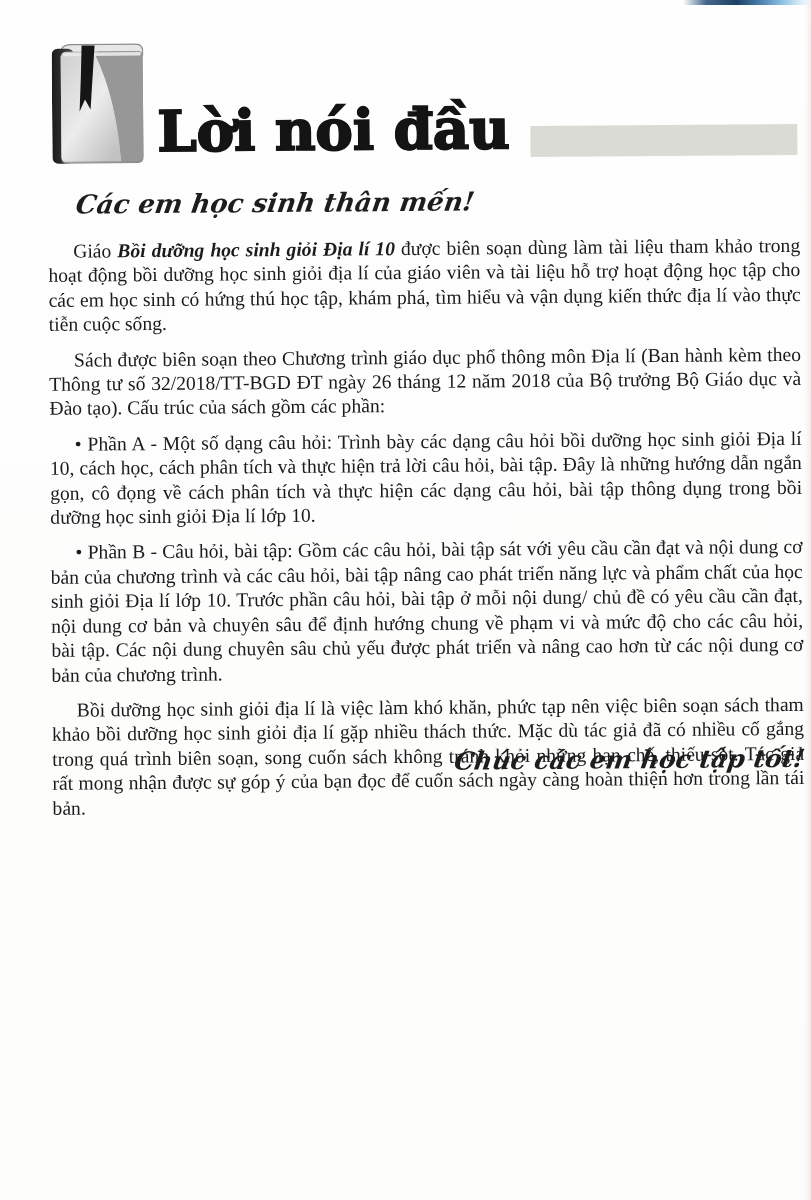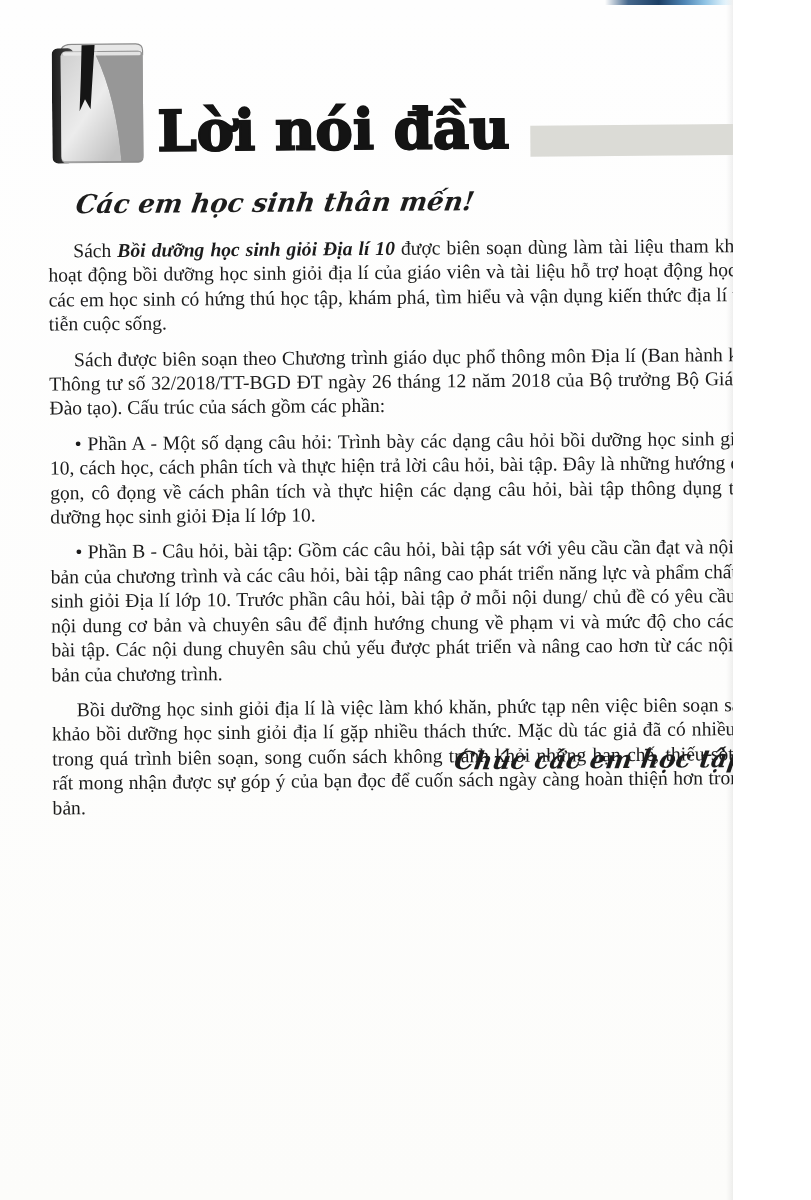--- a/index.html
+++ b/index.html
@@ -1,17 +1,17 @@
 <!DOCTYPE html>
 <html><head>
 <meta charset="utf-8">
 <style>
   html, body { margin:0; padding:0; background:#ffffff; }
   .page {
-    position:relative; width:733px; height:1200px; overflow:hidden;
+    position:relative; width:811px; height:1200px; overflow:hidden;
     background:linear-gradient(180deg,#fefefe 0%, #fdfdfc 60%, #fcfcfa 100%);
     font-family:"Liberation Serif", serif; color:#1b1b1b;
   }
   .edge-right {
     position:absolute; top:0; right:0; width:7px; height:100%;
     background:linear-gradient(90deg, rgba(0,0,0,0) 0%, rgba(0,0,0,0.06) 100%);
   }
   .scan-sliver {
     position:absolute; top:0; right:0; width:128px; height:5px;
     background:linear-gradient(90deg, rgba(120,150,180,0) 0%, #46688c 18%,
@@ -99,21 +99,21 @@
       </svg>
     </div>
 
     <h1 class="title">Lời nói đầu</h1>
 
     <div class="deco-bar"></div>
 
     <div class="script greeting">Các em học sinh thân mến!</div>
 
     <div class="body-text">
-      <p><span>Sách </span><span class="bi">Bồi dưỡng học sinh giỏi Địa lí 10</span><span> được biên soạn dùng làm tài liệu tham khảo trong hoạt động bồi dưỡng học sinh giỏi địa lí của giáo viên và tài liệu hỗ trợ hoạt động học tập cho các em học sinh có hứng thú học tập, khám phá, tìm hiểu và vận dụng kiến thức địa lí vào thực tiễn cuộc sống.</span></p>
+      <p><span>Giáo </span><span class="bi">Bồi dưỡng học sinh giỏi Địa lí 10</span><span> được biên soạn dùng làm tài liệu tham khảo trong hoạt động bồi dưỡng học sinh giỏi địa lí của giáo viên và tài liệu hỗ trợ hoạt động học tập cho các em học sinh có hứng thú học tập, khám phá, tìm hiểu và vận dụng kiến thức địa lí vào thực tiễn cuộc sống.</span></p>
       <p>Sách được biên soạn theo Chương trình giáo dục phổ thông môn Địa lí (Ban hành kèm theo Thông tư số 32/2018/TT-BGD ĐT ngày 26 tháng 12 năm 2018 của Bộ trưởng Bộ Giáo dục và Đào tạo). Cấu trúc của sách gồm các phần:</p>
       <p>• Phần A - Một số dạng câu hỏi: Trình bày các dạng câu hỏi bồi dưỡng học sinh giỏi Địa lí 10, cách học, cách phân tích và thực hiện trả lời câu hỏi, bài tập. Đây là những hướng dẫn ngắn gọn, cô đọng về cách phân tích và thực hiện các dạng câu hỏi, bài tập thông dụng trong bồi dưỡng học sinh giỏi Địa lí lớp 10.</p>
       <p>• Phần B - Câu hỏi, bài tập: Gồm các câu hỏi, bài tập sát với yêu cầu cần đạt và nội dung cơ bản của chương trình và các câu hỏi, bài tập nâng cao phát triển năng lực và phẩm chất của học sinh giỏi Địa lí lớp 10. Trước phần câu hỏi, bài tập ở mỗi nội dung/ chủ đề có yêu cầu cần đạt, nội dung cơ bản và chuyên sâu để định hướng chung về phạm vi và mức độ cho các câu hỏi, bài tập. Các nội dung chuyên sâu chủ yếu được phát triển và nâng cao hơn từ các nội dung cơ bản của chương trình.</p>
       <p>Bồi dưỡng học sinh giỏi địa lí là việc làm khó khăn, phức tạp nên việc biên soạn sách tham khảo bồi dưỡng học sinh giỏi địa lí gặp nhiều thách thức. Mặc dù tác giả đã có nhiều cố gắng trong quá trình biên soạn, song cuốn sách không tránh khỏi những hạn chế, thiếu sót. Tác giả rất mong nhận được sự góp ý của bạn đọc để cuốn sách ngày càng hoàn thiện hơn trong lần tái bản.</p>
     </div>
 
     <div class="script closing">Chúc các em học tập tốt!</div>
 
   </div>
 </div>

